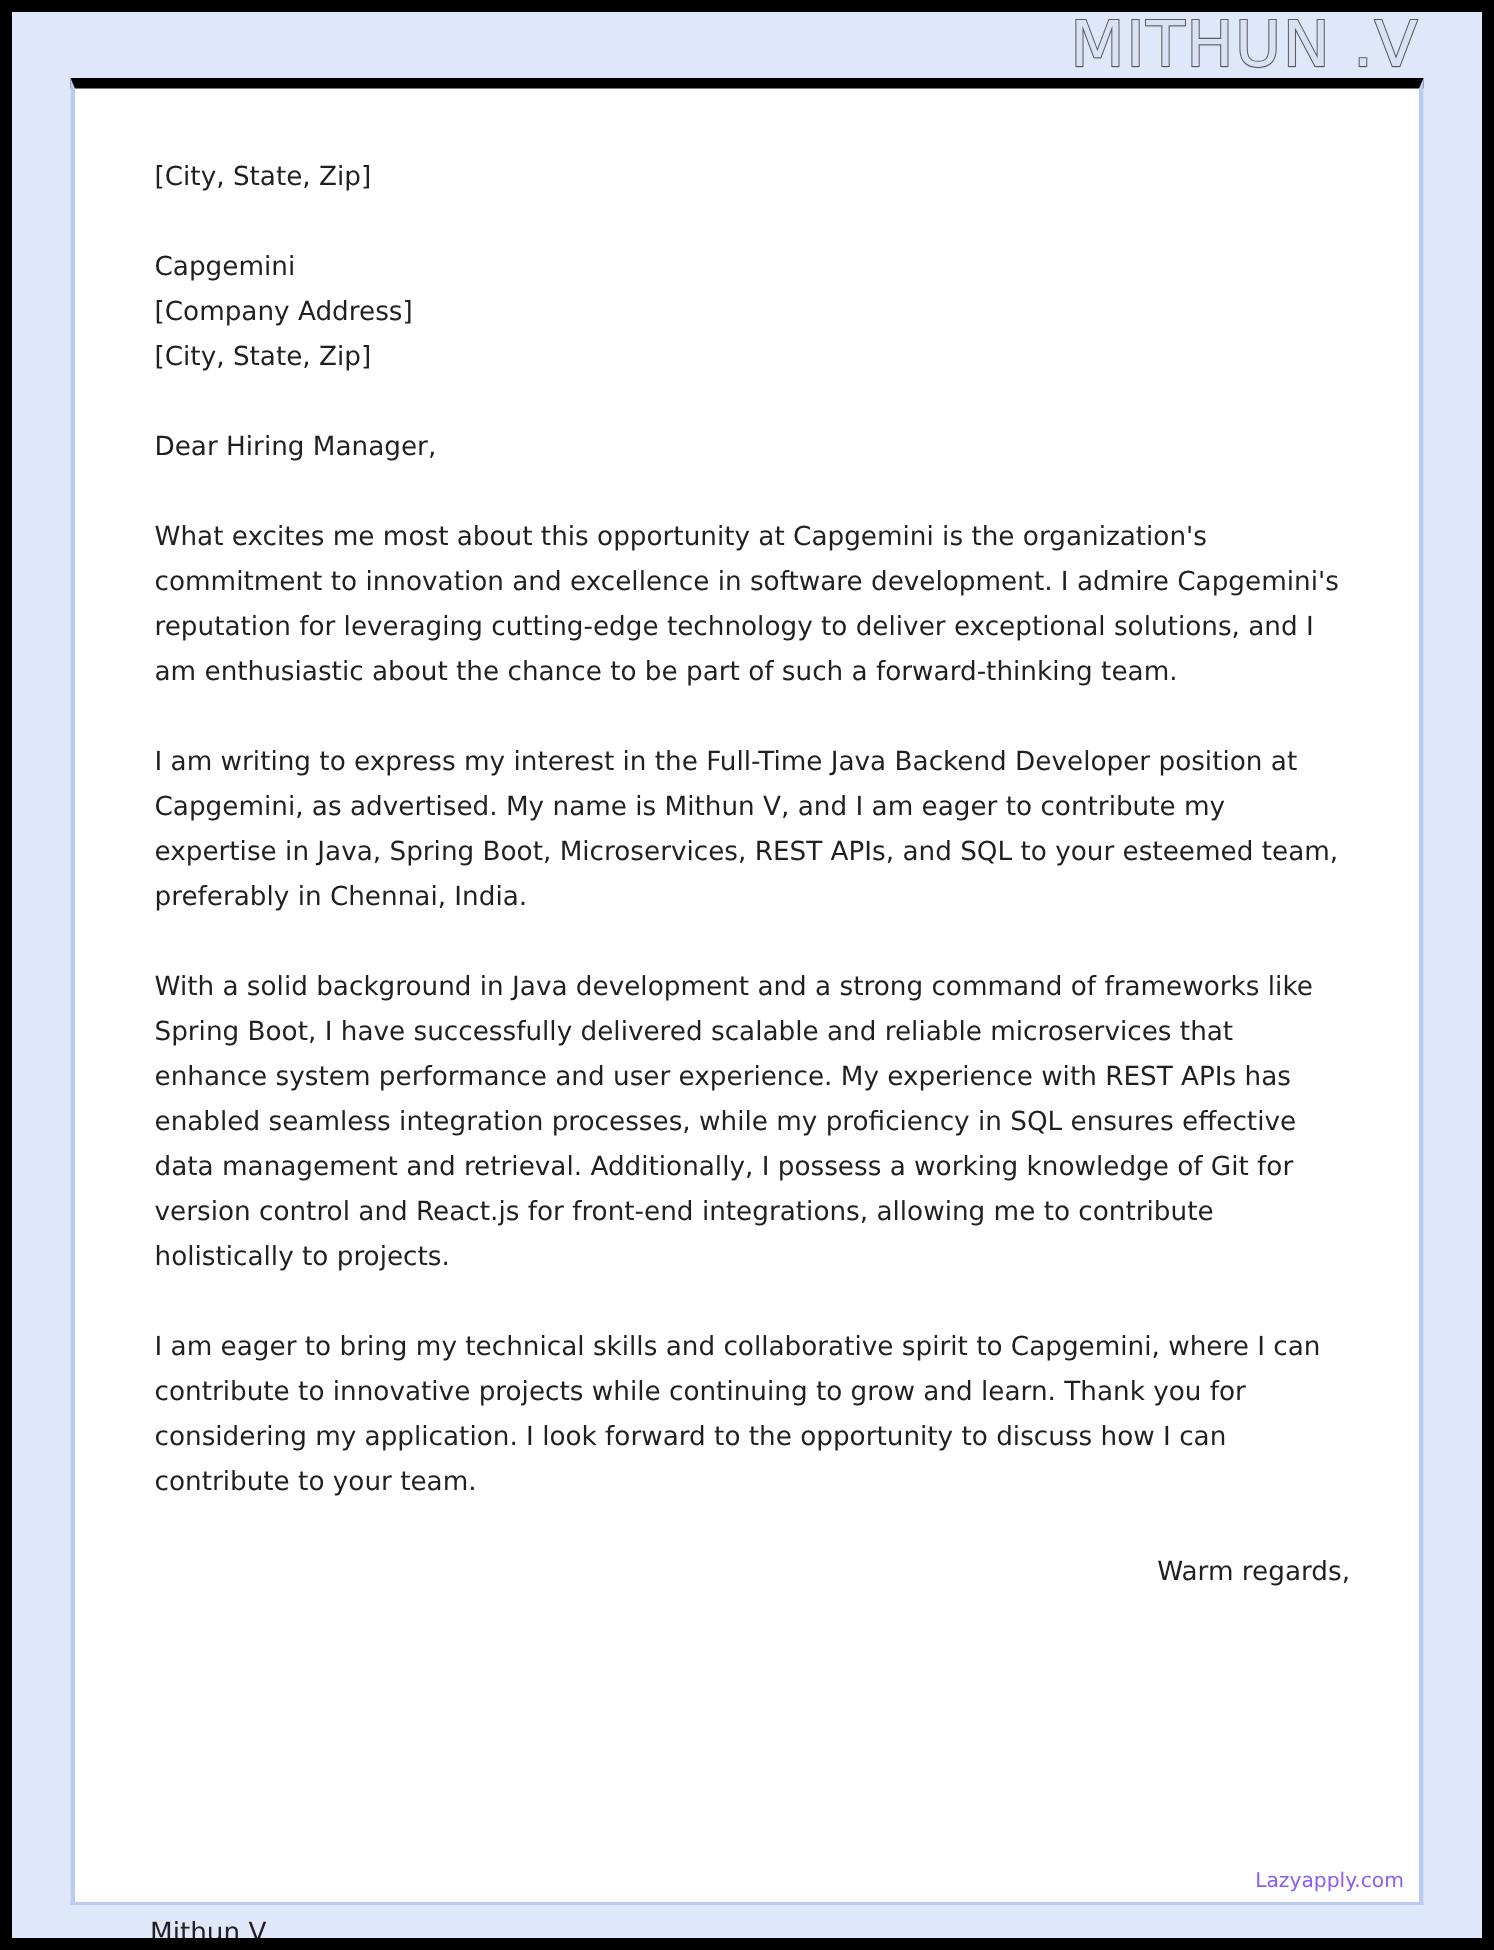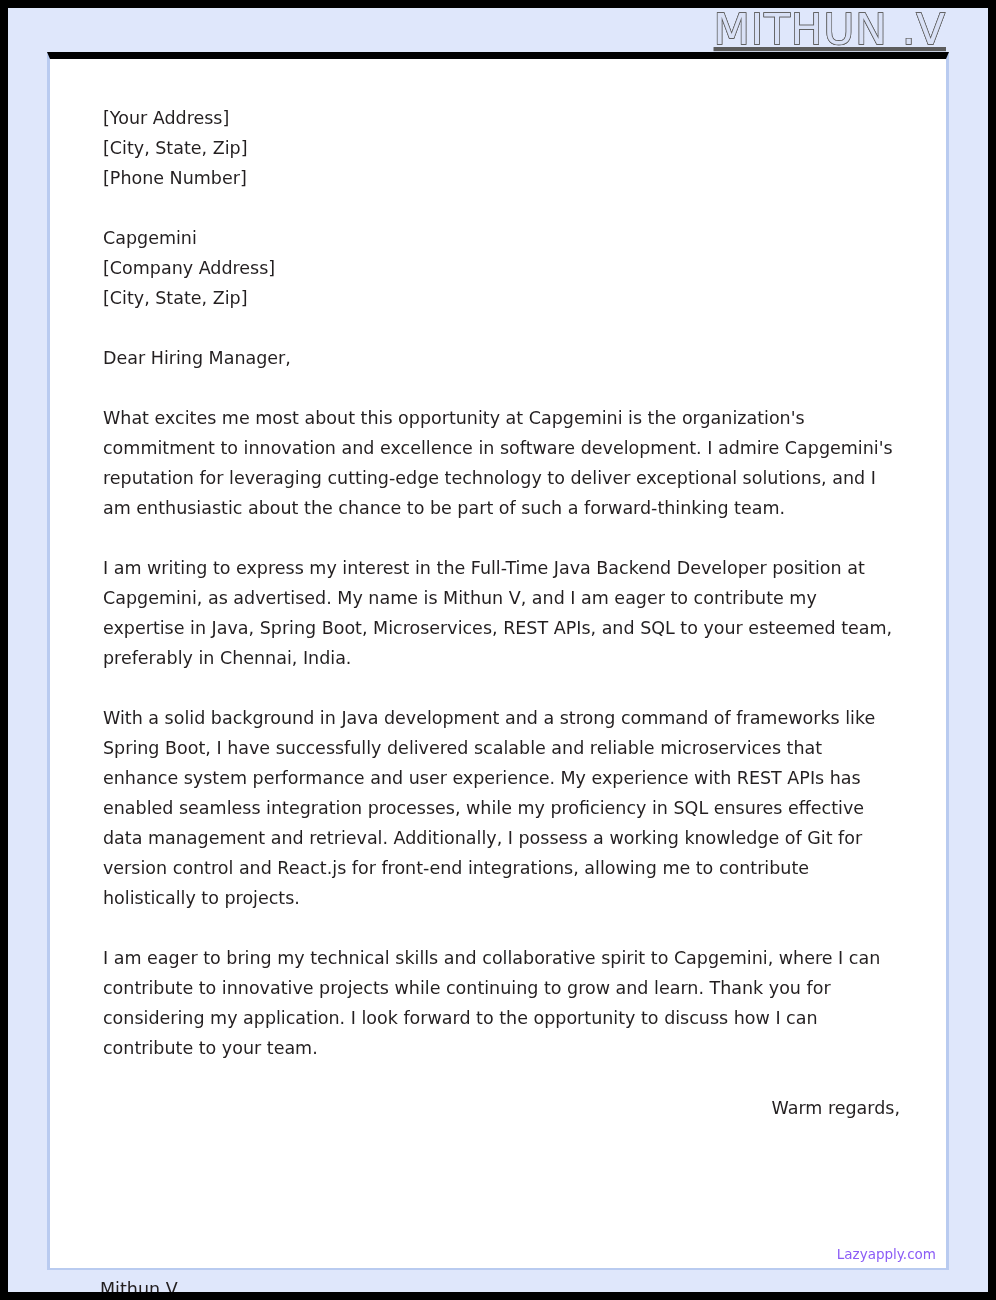--- a/index.html
+++ b/index.html
@@ -41,21 +41,20 @@
     top: -4px;
     font-size: 42px;
     letter-spacing: 1px;
     font-weight: 400;
     line-height: 52px;
     color: #d9e1f6;
     -webkit-text-stroke: 1.4px #5c5c5c;
     paint-order: stroke fill;
     white-space: nowrap;
     text-shadow: 0 1px 0 rgba(0,0,0,0.10);
-    text-decoration: underline;
   }
 
   
   #letter-page {
     position: absolute;
     left: 39px;
     top: 44px;
     width: 902px;
     height: 1218px;
     background: #ffffff;
@@ -124,23 +123,21 @@
 
 <div id="doc-frame">
   <div id="doc-canvas">
 
     <div id="letterhead-title">MITHUN .V</div>
 
     <div id="letter-page">
       <div id="letter-body">
 
         <div class="addr-block">
-          <div class="letter-line">[Your Address]</div>
           <div class="letter-line">[City, State, Zip]</div>
-          <div class="letter-line">[Phone Number]</div>
         </div>
 
         <div class="addr-block">
           <div class="letter-line">Capgemini</div>
           <div class="letter-line">[Company Address]</div>
           <div class="letter-line">[City, State, Zip]</div>
         </div>
 
         <div class="letter-line salutation">Dear Hiring Manager,</div>
 

